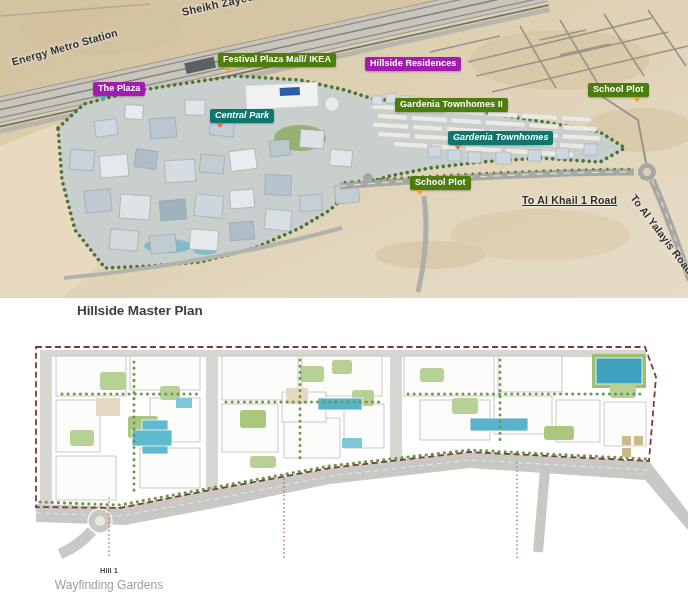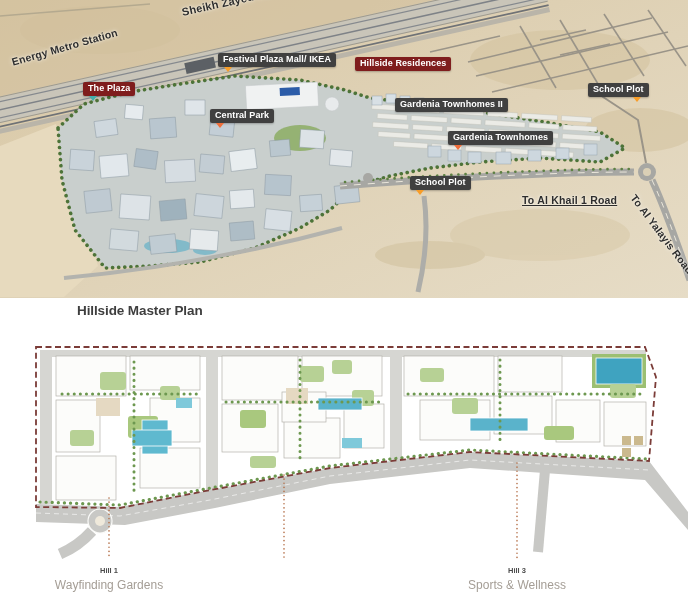--- a/index.html
+++ b/index.html
@@ -11,23 +11,23 @@
              text-shadow:0 0 2px rgba(255,252,244,.95),0 0 5px rgba(255,252,244,.7);
              letter-spacing:.2px;}
   .lbl-szr{left:182px;top:6px;font-size:11px;transform:rotate(-12.5deg);transform-origin:left center;}
   .lbl-ems{left:12px;top:56px;font-size:10.5px;transform:rotate(-16deg);transform-origin:left center;}
   .lbl-khail{left:522px;top:194px;font-size:10.5px;text-decoration:underline;}
   .lbl-yalayis{left:638px;top:192px;font-size:10.5px;transform:rotate(53deg);transform-origin:left top;}
   
   .badge{position:absolute;color:#fff;font-size:9px;font-weight:700;line-height:1.1;
          padding:2px 5px;border-radius:2px;white-space:nowrap;letter-spacing:.1px;
          box-shadow:0 1px 2px rgba(0,0,0,.25);}
-  .badge.teal{background:#7f1d1d;}
-  .badge.orange{background:#404040;}
-  .badge.deep{background:#404040;}
+  .badge.teal{background:#a21caf;margin-left:10px;}
+  .badge.orange{background:#4d7c0f;}
+  .badge.deep{background:#0f766e;font-style:italic;}
   .badge.ptr::after{content:"";position:absolute;top:100%;border:4px solid transparent;
                     border-top-width:5px;border-bottom:none;}
   .badge.ptr-left::after{left:6px;}
   .badge.ptr-right::after{right:8px;}
   .badge.teal.ptr::after{border-top-color:#43b0ab;}
   .badge.orange.ptr::after{border-top-color:#f89d28;}
   .badge.deep.ptr::after{border-top-color:#ef6e3b;}
   
   .plan-title{position:absolute;left:38px;top:303px;font-size:13.5px;font-weight:700;
               color:#3e3e3e;letter-spacing:-.1px;margin-left:39px;}
@@ -306,18 +306,14 @@
       <line x1="109" y1="158" x2="109" y2="218"></line>
       <line x1="284" y1="135" x2="284" y2="218"></line>
       <line x1="517" y1="123" x2="517" y2="218"></line>
     </g>
   </svg>
 
   <div class="hill-label" style="left:34px">
     <div class="hill-name">Hill 1</div>
     <div class="hill-sub">Wayfinding Gardens</div>
   </div>
-  <div class="hill-label" style="left:442px">
-    <div class="hill-name">Hill 3</div>
-    <div class="hill-sub">Sports &amp; Wellness</div>
-  </div>
 
 </div>
 
 </body></html>

